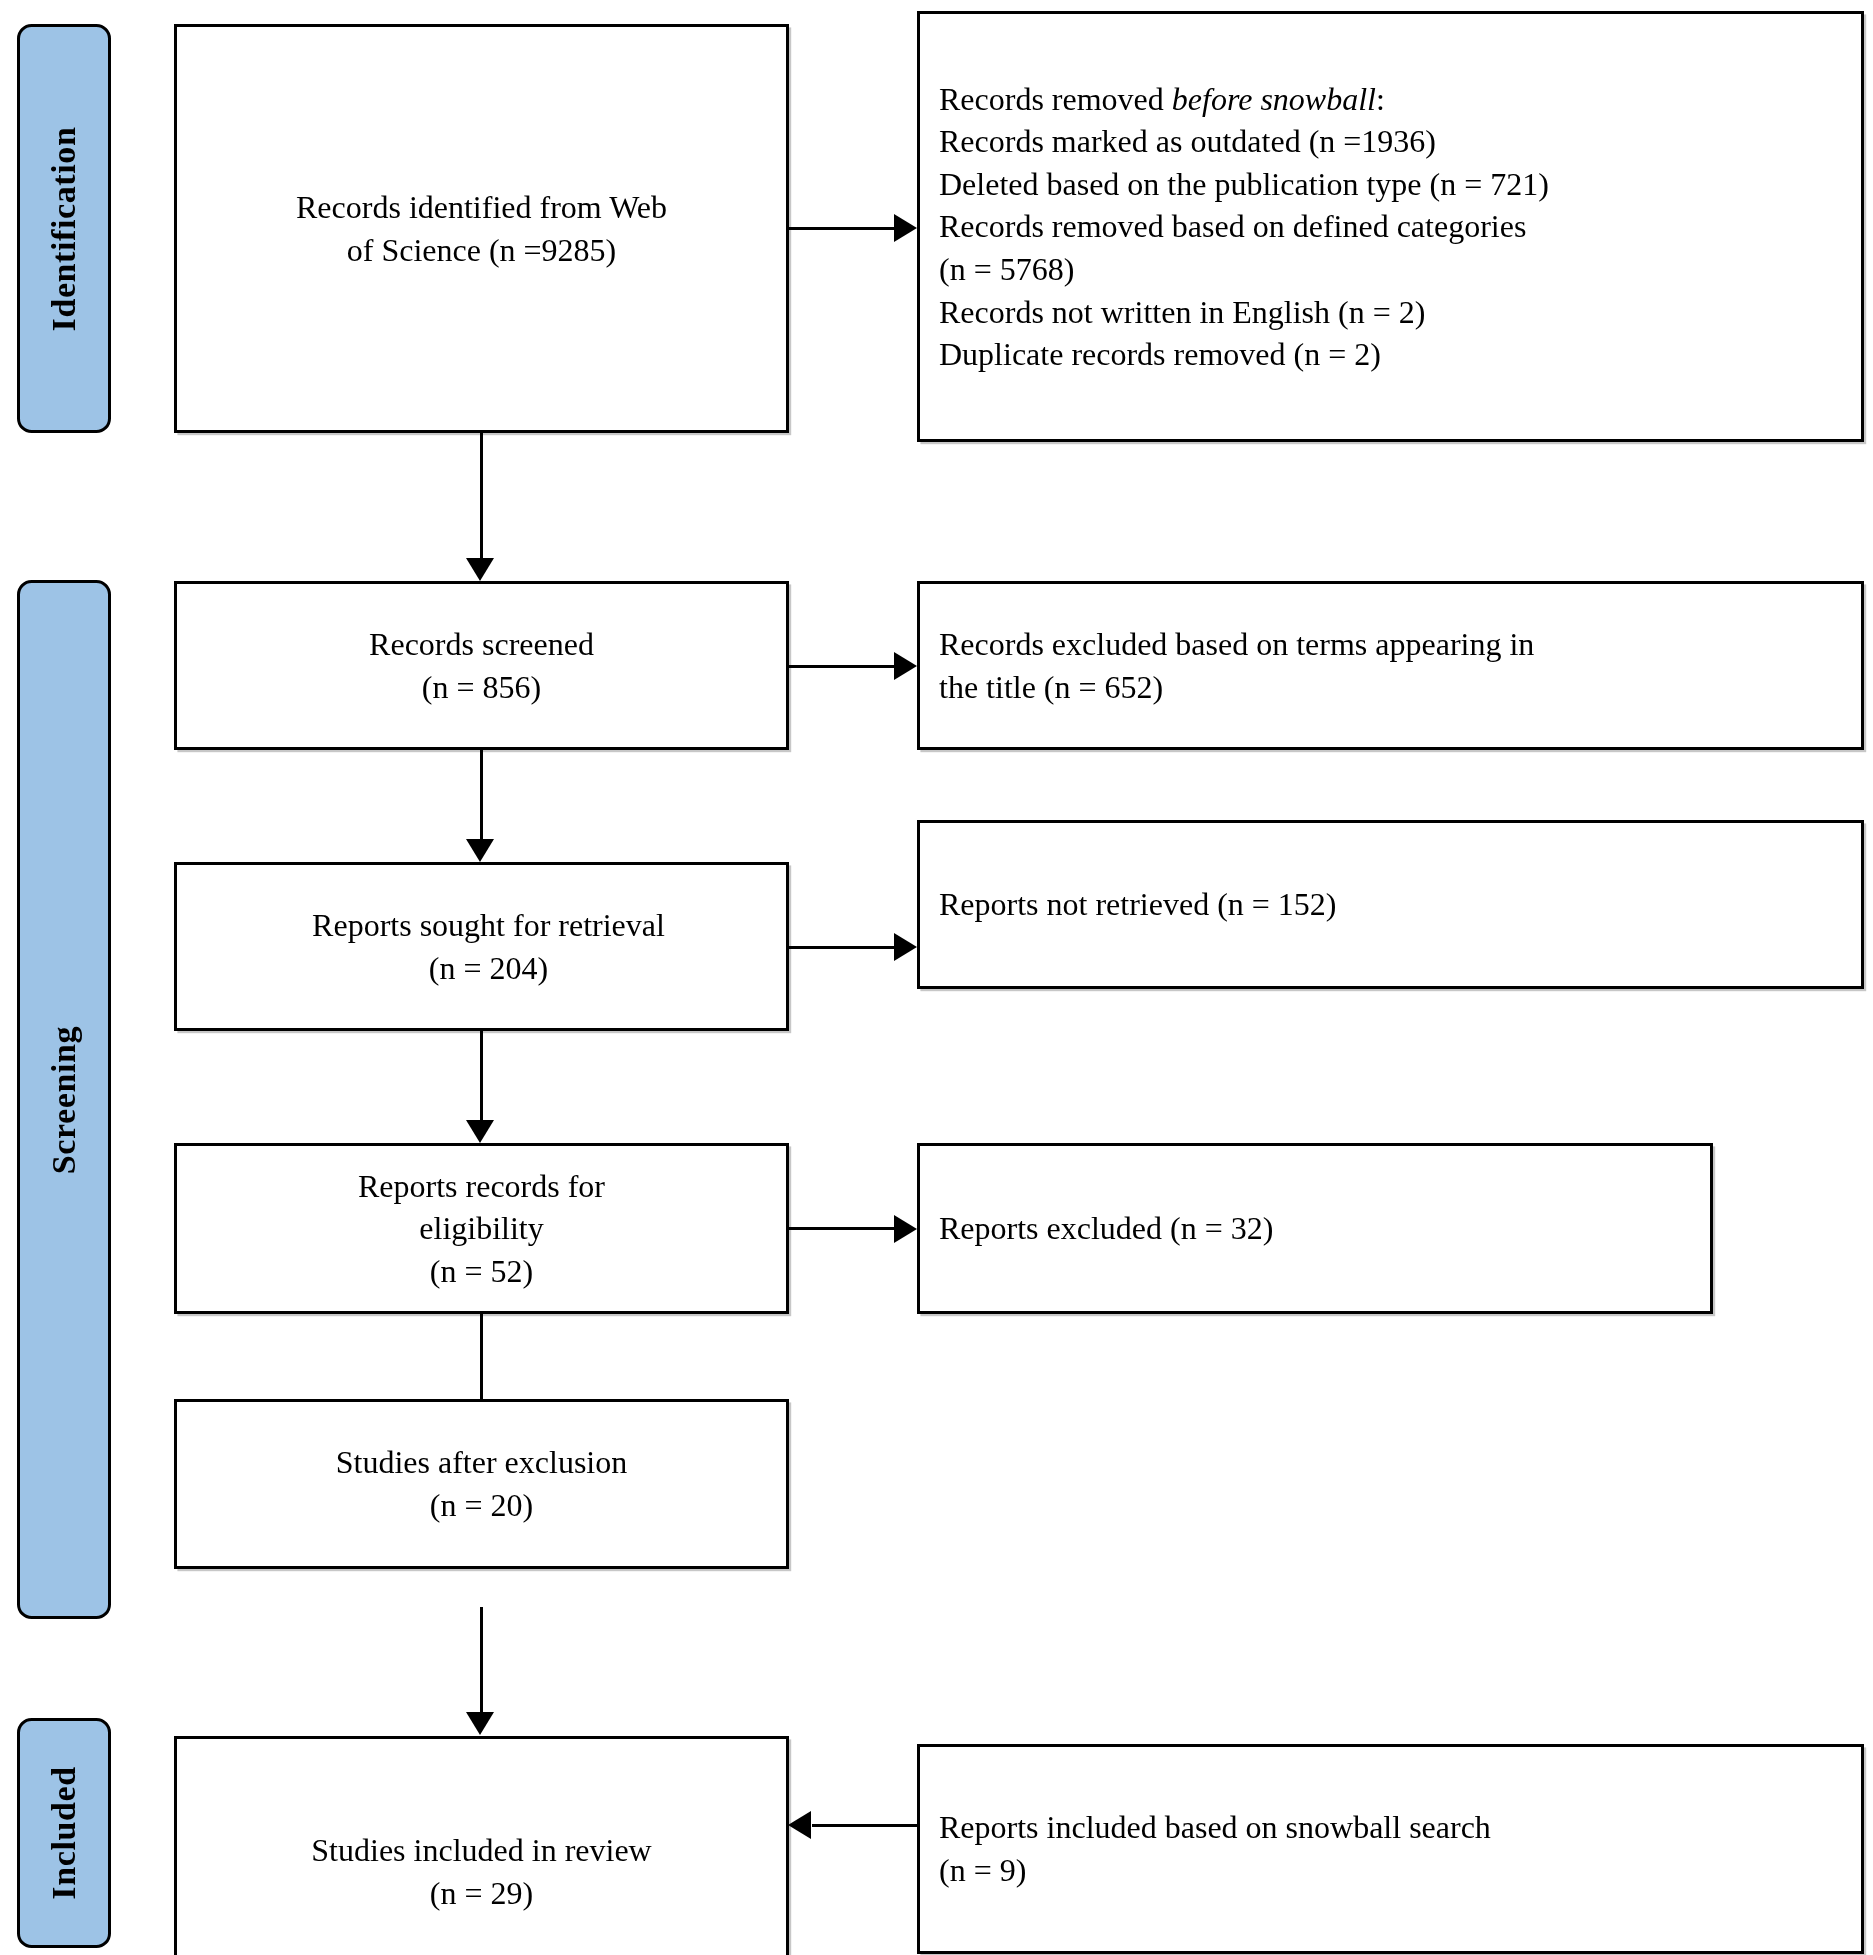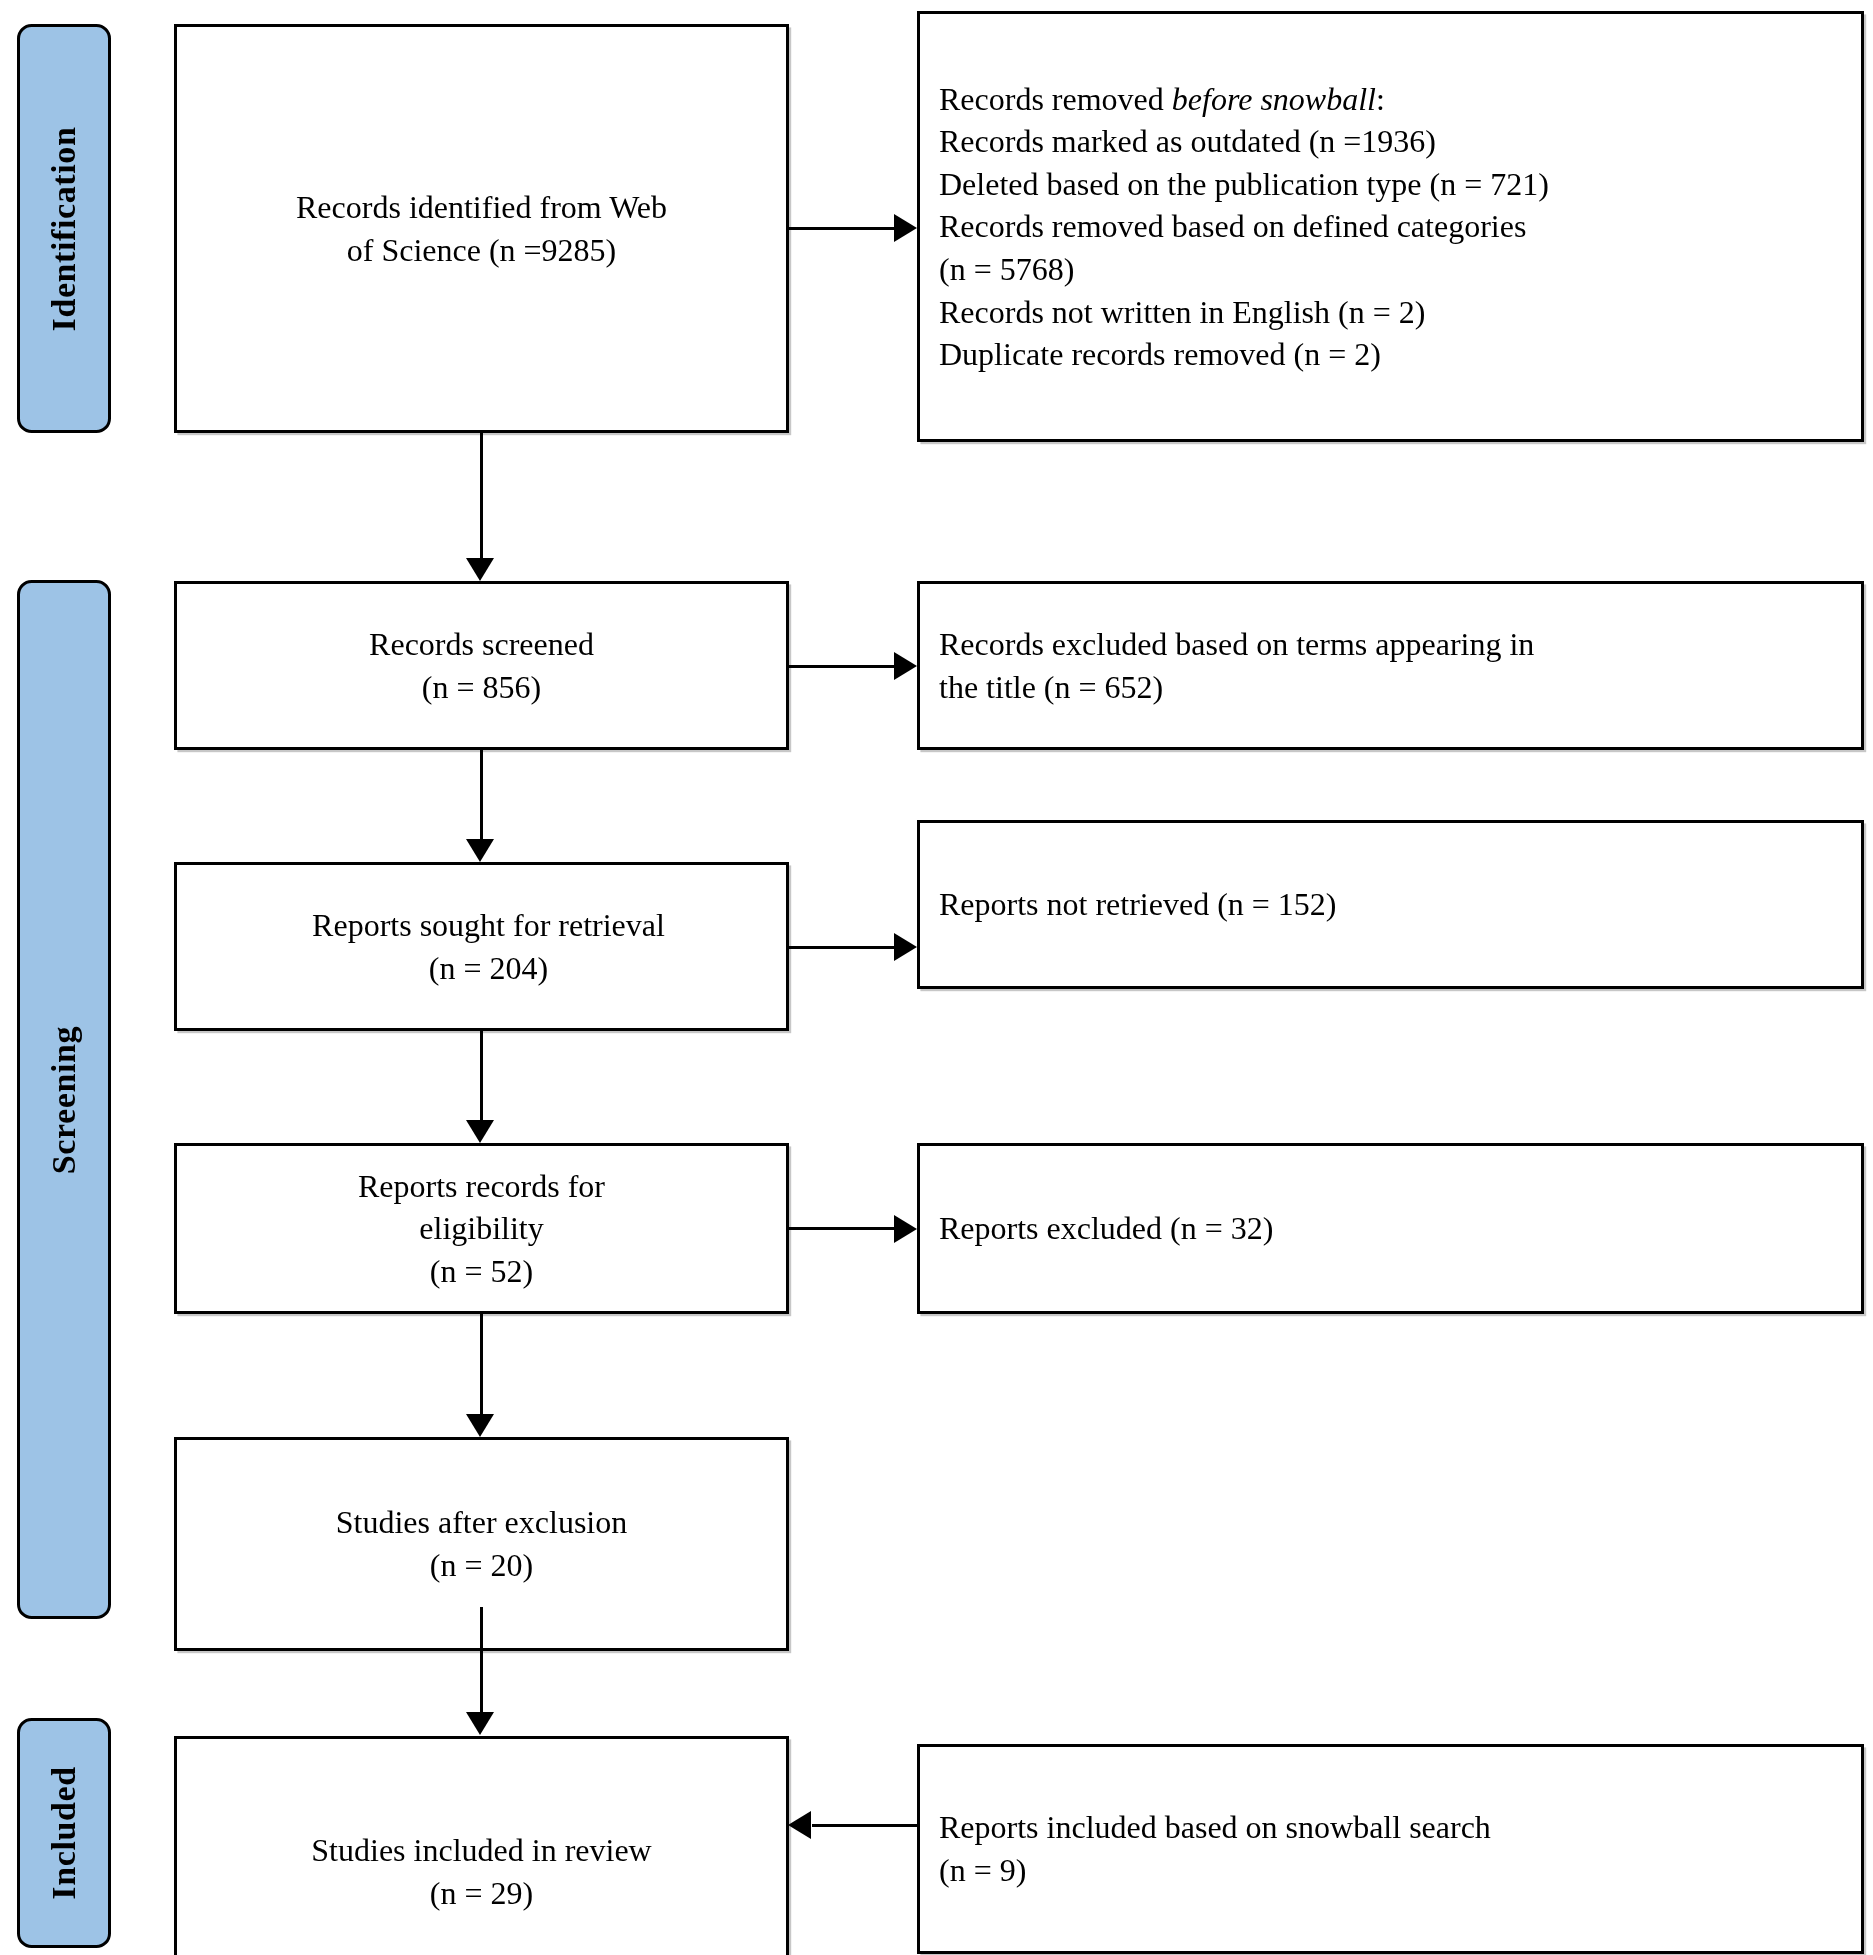--- a/index.html
+++ b/index.html
@@ -184,33 +184,33 @@
   <div class="arrow-down" style="left:466px; top:1120px;"></div>
 
   <div class="box center" style="left:174px; top:1143px; width:615px; height:171px;">
     <div class="box-text">
       <div>Reports records for</div>
       <div>eligibility</div>
       <div>(n = 52)</div>
     </div>
   </div>
 
-  <div class="box leftal" style="left:917px; top:1143px; width:947px; height:171px;">
+  <div class="box leftal" style="left:917px; top:1143px; width:796px; height:171px;">
     <div class="box-text">
       <div>Reports excluded (n = 32)</div>
     </div>
   </div>
 
   <div class="hline" style="left:788px; top:1227px; width:106px;"></div>
   <div class="arrow-right" style="left:894px; top:1215px;"></div>
 
   <div class="vline" style="left:480px; top:1314px; height:104px;"></div>
   <div class="arrow-down" style="left:466px; top:1414px;"></div>
 
-  <div class="box center" style="left:174px; top:1437px; width:615px; height:214px;">
+  <div class="box center" style="left:174px; top:1399px; width:615px; height:170px;">
     <div class="box-text">
       <div>Studies after exclusion</div>
       <div>(n = 20)</div>
     </div>
   </div>
 
   <div class="vline" style="left:480px; top:1607px; height:109px;"></div>
   <div class="arrow-down" style="left:466px; top:1712px;"></div>
 
   <div class="box center" style="left:174px; top:1736px; width:615px; height:272px;">

